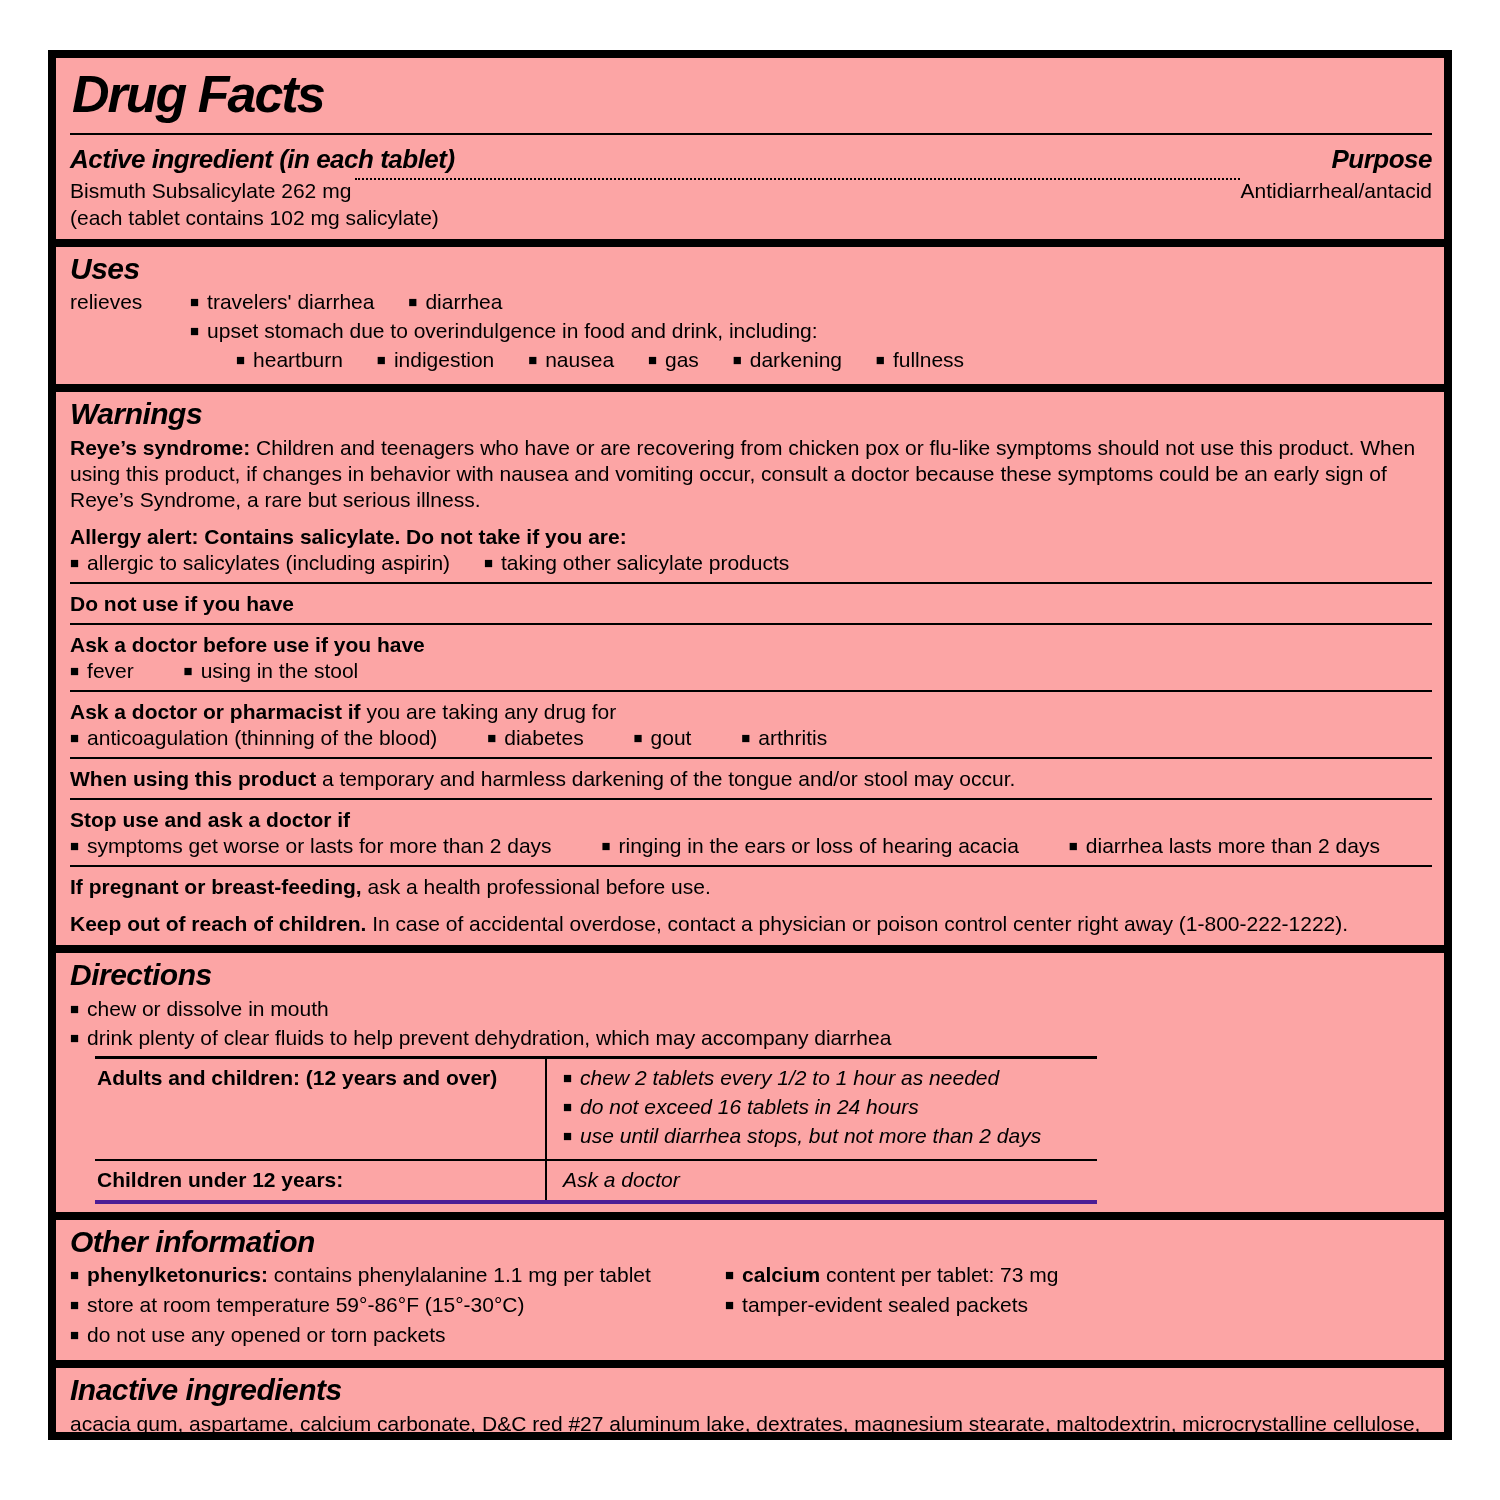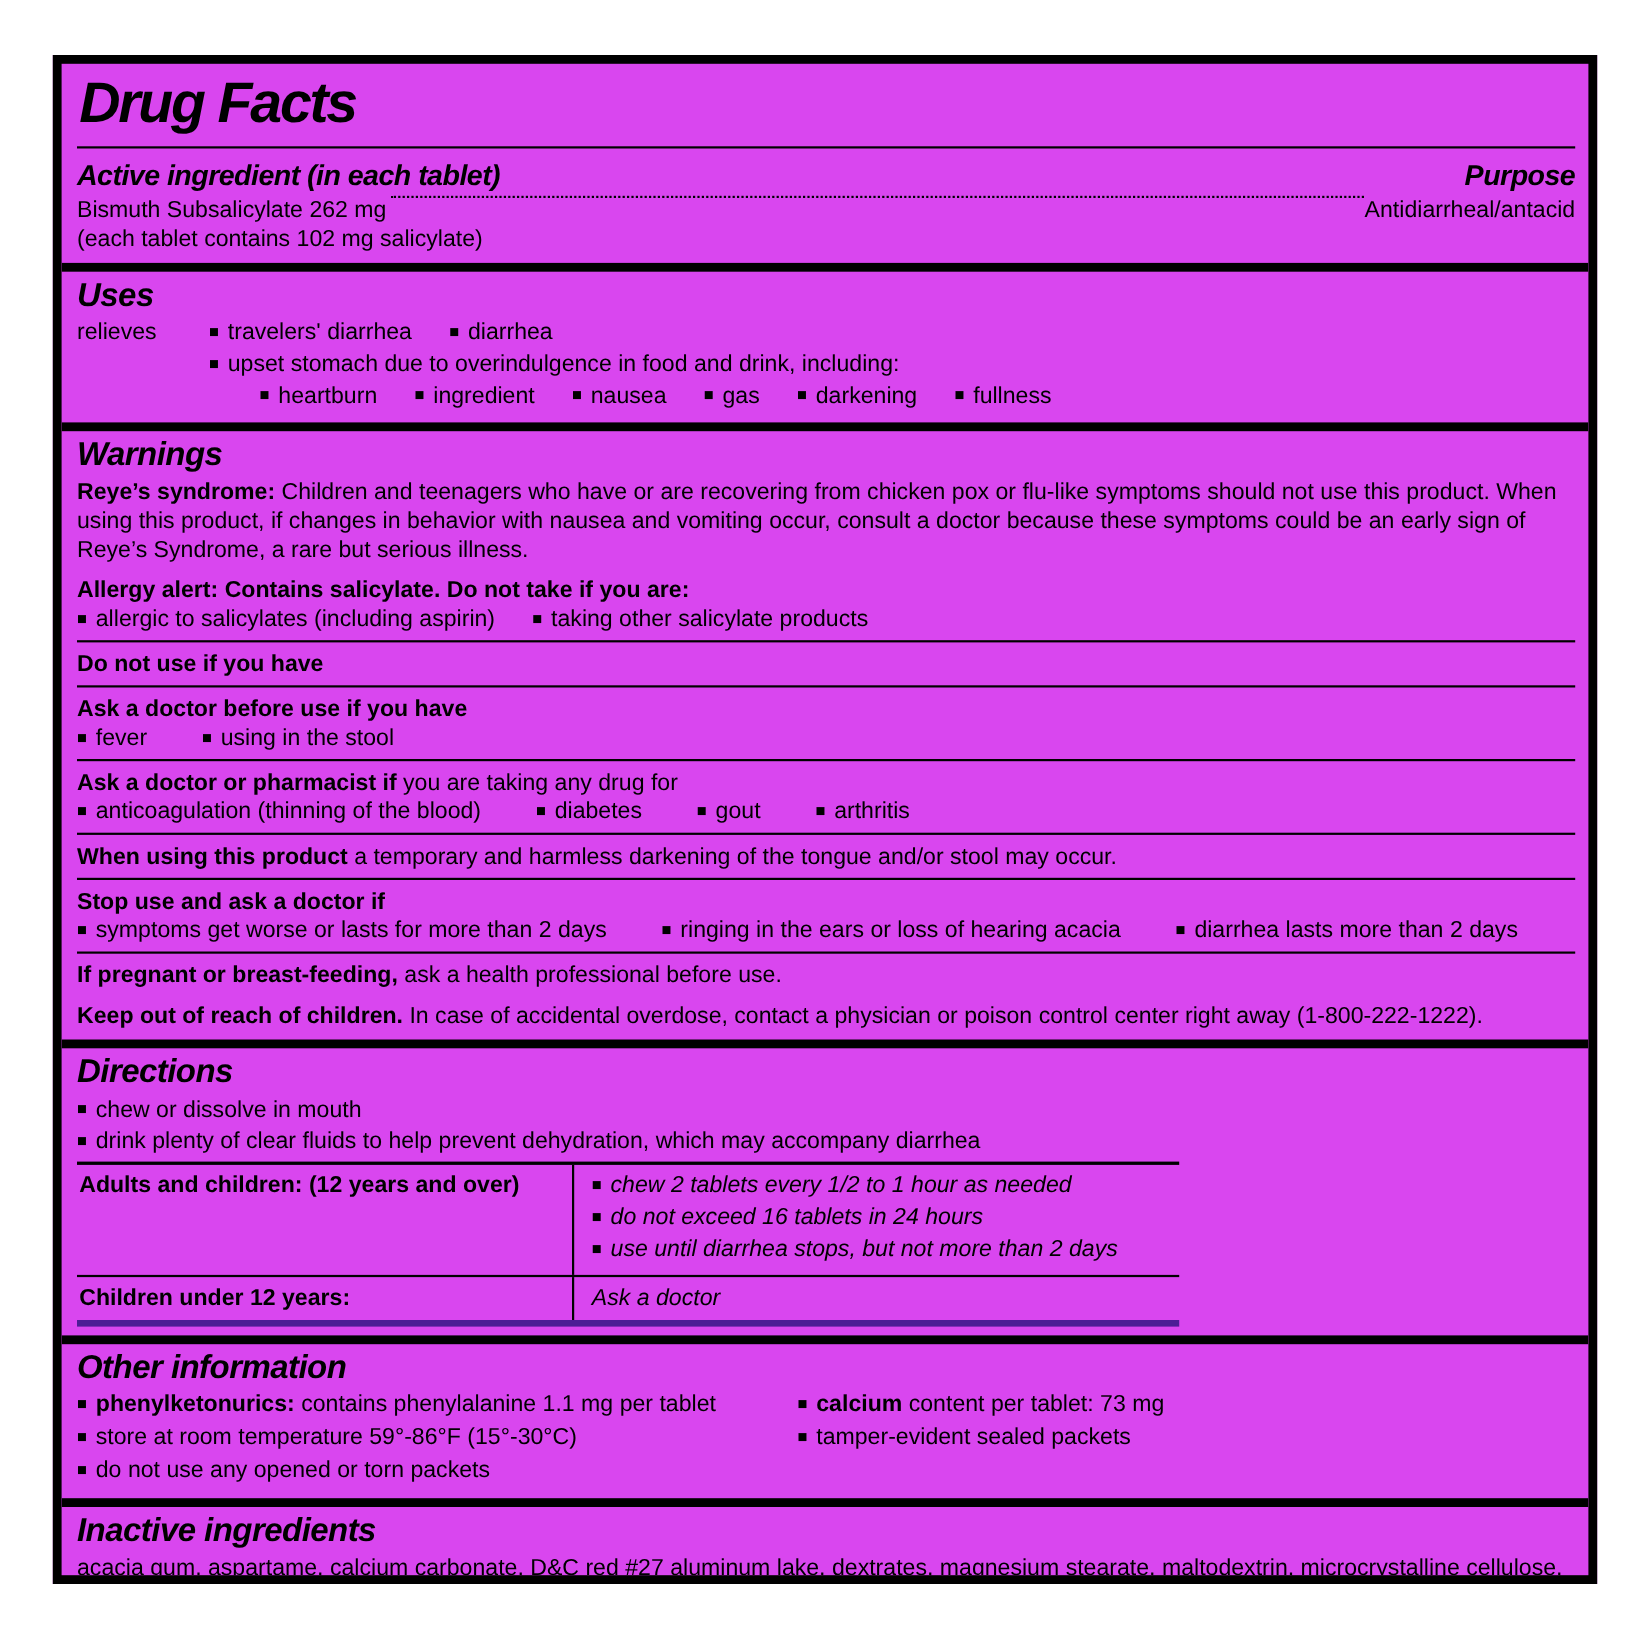--- a/index.html
+++ b/index.html
@@ -1,19 +1,19 @@
 <!DOCTYPE html>
 <html><head>
 <meta charset="utf-8">
 <style>
   * { margin:0; padding:0; box-sizing:border-box; }
   html,body { width:1500px; height:1500px; background:#fff; color:#000;
     font-family:"Liberation Sans", sans-serif; }
   .label { position:absolute; left:48px; top:50px; width:1404px; height:1390px;
-    border:8px solid #000; background:#d946ef; overflow:hidden;
+    border:8px solid #000; background:#fca5a5; overflow:hidden;
     display:flex; flex-direction:column; }
   .sec { padding:5px 12px 8px 14px; font-size:21px; line-height:1.24; }
   .sec + .sec { border-top:8px solid #000; }
   .h0 { font-size:52px; line-height:1.12; font-weight:bold; font-style:italic; letter-spacing:-2px; padding:2px 0 6px 2px; }
   .rule { border-top:2px solid #000; margin:4px 0 8px 0; }
   .h2row { display:flex; justify-content:space-between; align-items:flex-start; }
   .h2 { font-size:26px; font-weight:bold; font-style:italic; letter-spacing:-0.5px; }
   .h1 { font-size:30px; line-height:1.15; font-weight:bold; font-style:italic; letter-spacing:-0.5px; margin-bottom:3px; }
   .leader-row { display:flex; align-items:flex-start; margin-top:3px; }
   .leader { flex:1; border-bottom:2.5px dotted #000; margin:0 1px 5px 4px; }
@@ -23,21 +23,21 @@
   .it:last-child { margin-right:0; }
   .bold { font-weight:bold; }
   .thin { border-top:2px solid #000; margin:6px 0 7px 0; }
   .wgroup { margin-top:1px; }
   .mb { margin-bottom:11px; }
   .uses-row { display:flex; }
   .uses-intro { width:120px; flex:none; }
   .uses-indent2 { padding-left:46px; }
   .uses-lines > div { margin-bottom:3px; }
   .dir-bullets > div { margin-bottom:3px; }
-  .dtable { width:1002px; margin-top:5px; border-top:3px solid #000; border-bottom:6px solid #4c1d95; }
+  .dtable { width:1002px; margin-top:5px; border-top:3px solid #000; border-bottom:4px solid #4c1d95;margin-left:25px; }
   .drow { display:flex; }
   .drow.first { border-bottom:2px solid #000; }
   .dcell1 { width:452px; flex:none; border-right:2px solid #000; font-weight:bold; padding:6px 8px 7px 2px; }
   .dcell2 { flex:1; padding:6px 0 7px 16px;font-style:italic; }
   .dcell2 > div { margin-bottom:3px; }
   .oi-cols { display:flex; }
   .oi-col1 { width:655px; flex:none; }
   .oi-col2 { flex:1; }
   .oi-col1 > div, .oi-col2 > div { margin-bottom:4px; }
 </style>
@@ -68,21 +68,21 @@
       <div class="uses-lines">
         <div>
           <span class="it sm"><span class="b">■</span><span>travelers' diarrhea</span></span>
           <span class="it sm"><span class="b">■</span><span>diarrhea</span></span>
         </div>
         <div>
           <span class="it"><span class="b">■</span><span>upset stomach due to overindulgence in food and drink, including:</span></span>
         </div>
         <div class="uses-indent2">
           <span class="it sm"><span class="b">■</span><span>heartburn</span></span>
-          <span class="it sm"><span class="b">■</span><span>ingredient</span></span>
+          <span class="it sm"><span class="b">■</span><span>indigestion</span></span>
           <span class="it sm"><span class="b">■</span><span>nausea</span></span>
           <span class="it sm"><span class="b">■</span><span>gas</span></span>
           <span class="it sm"><span class="b">■</span><span>darkening</span></span>
           <span class="it sm"><span class="b">■</span><span>fullness</span></span>
         </div>
       </div>
     </div>
   </div>
 
   <div class="sec">

